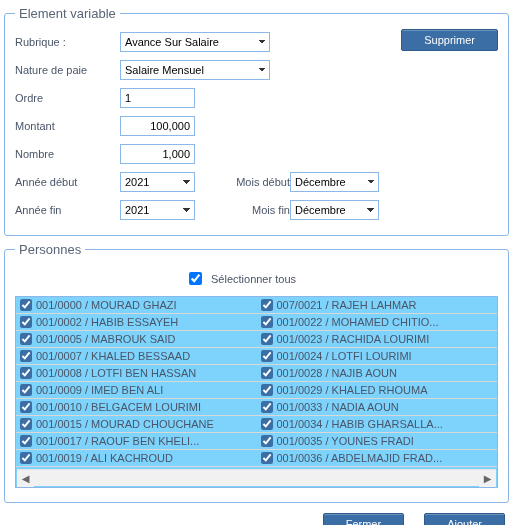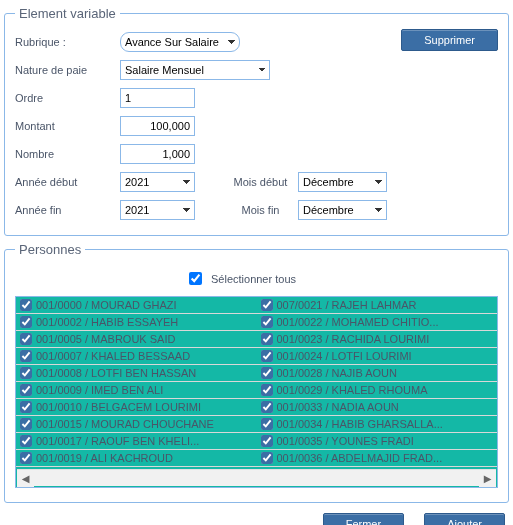--- a/index.html
+++ b/index.html
@@ -44,27 +44,27 @@
   }
   select {
     padding: 0 18px 0 4px;
     appearance: none;
     background-image: linear-gradient(45deg, transparent 50%, #333 50%),
                       linear-gradient(135deg, #333 50%, transparent 50%);
     background-position: right 7px center, right 3px center;
     background-size: 4px 4px, 4px 4px;
     background-repeat: no-repeat;
   }
-  .w-rubrique { width: 120px; border-radius: 9px; }
+  .w-rubrique { width: 150px; }
   .w-nature   { width: 150px; }
   .w-ordre    { width: 75px; }
   .w-num      { width: 75px; text-align: right; }
   .w-year     { width: 75px; }
   .w-month    { width: 89px; }
-  .mois-lbl   { width: 75px; margin-left: 28px; text-align:center; }
+  .mois-lbl   { width: 75px; margin-left: 20px; text-align:right; }
   .btn {
     background: #3b6ea5;
     color: #fff;
     border: 1px solid #2d5a8c;
     border-radius: 2px;
     font-family: inherit;
     font-size: 11px;
     height: 22px;
     padding: 0 22px;
     cursor: pointer;
@@ -77,21 +77,21 @@
     align-items:center;
     margin: 2px 0 8px 0;
   }
   .sel-row label { display:flex; align-items:center; gap:6px; }
   .sel-row .gap { width: 170px; }
   .listbox {
     border:1px solid #8bb8e8;
     height: 192px;
     overflow: hidden;
     position: relative;
-    background:#14b8a6;
+    background:#7dd3fc;
   }
   .cols {
     display:flex;
     height: 172px;
     overflow:hidden;
   }
   .col {
     width:50%;
   }
   .item {

